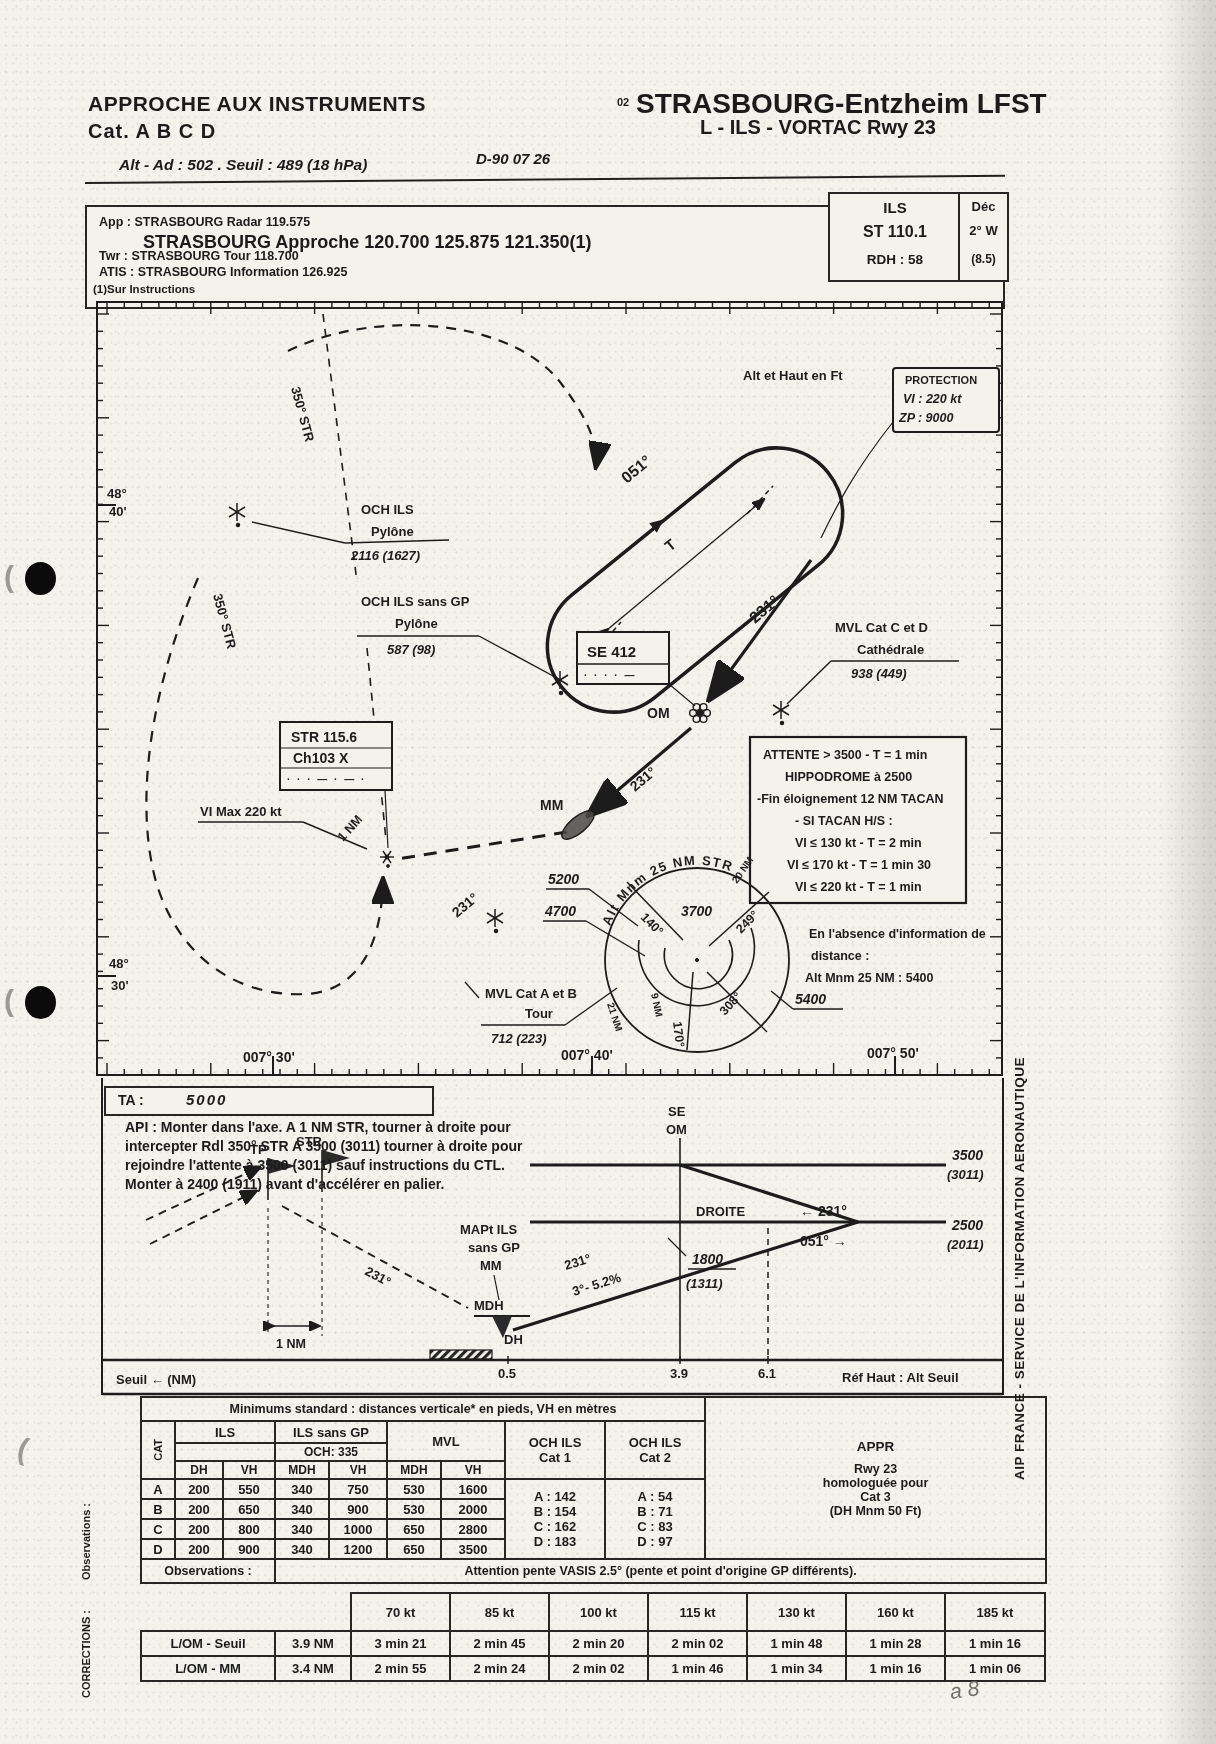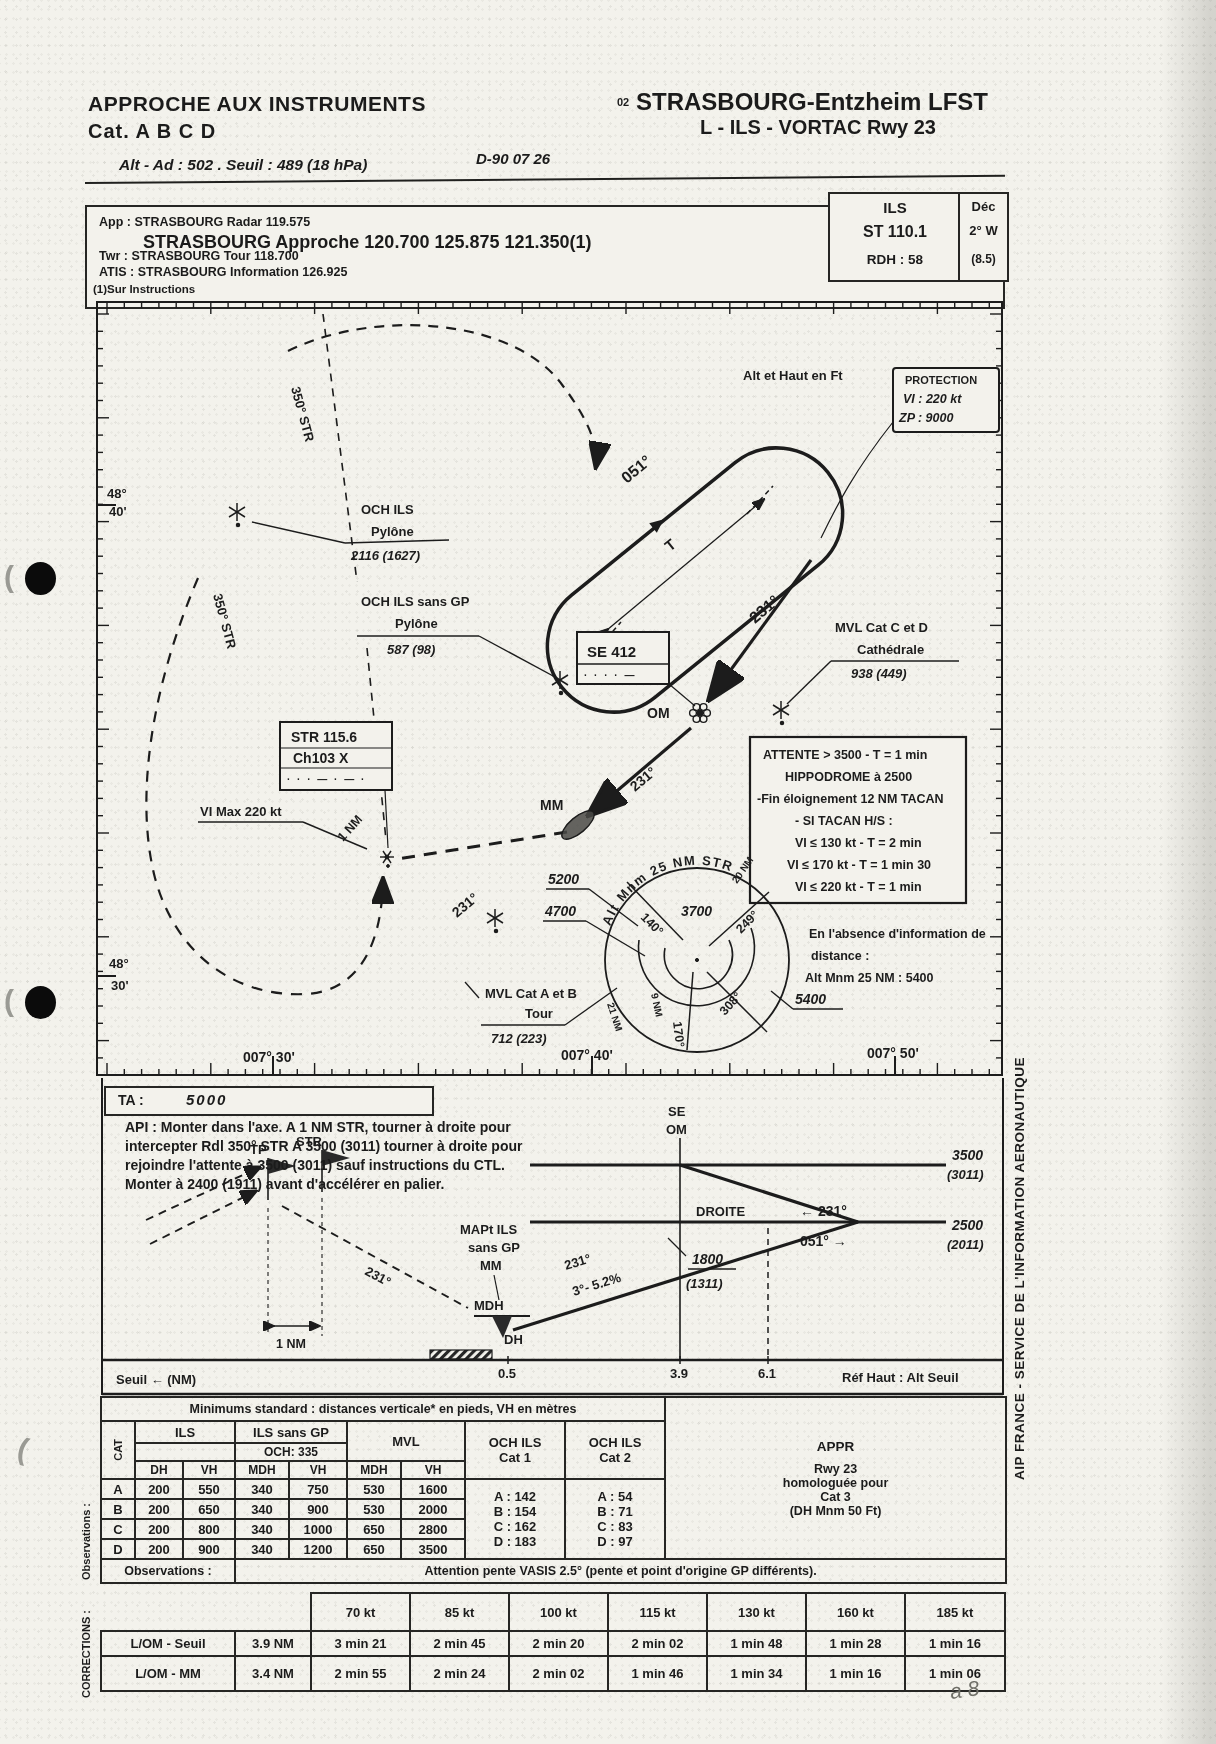--- a/index.html
+++ b/index.html
@@ -17,21 +17,21 @@
   .i{font-style:italic;}
   .hole{position:absolute;width:31px;height:33px;background:#0b0b0b;border-radius:50%;}
   .pencil{position:absolute;color:#9a9a94;font-size:30px;font-weight:bold;}
   .hrule{position:absolute;border-top:2.2px solid #20201e;transform-origin:left center;}
   .boxed{position:absolute;border:2px solid #262624;background:#f3f2ec;}
   .vtext{position:absolute;writing-mode:vertical-rl;transform:rotate(180deg);font-weight:bold;}
   svg text{font-family:"Liberation Sans",sans-serif;font-weight:bold;fill:#1c1c1c;}
   svg line, svg path, svg rect, svg circle, svg ellipse, svg polyline{stroke:#1c1c1c;}
   .t10{font-size:10px}.t11{font-size:11px}.t12{font-size:12.5px}.t13{font-size:13px}
   .t14{font-size:14px}.t15{font-size:15px}.t16{font-size:16px}
-  table.sheet{border-collapse:collapse;table-layout:fixed;background:transparent;}
+  table.sheet{border-collapse:collapse;table-layout:fixed;background:transparent;margin-left:40px;}
   table.sheet td{border:2px solid #262624;text-align:center;vertical-align:middle;
     font-size:13px;font-weight:bold;padding:0 2px;overflow:hidden;}
   td.lft{text-align:left;padding-left:8px;}
   .catv{writing-mode:vertical-rl;transform:rotate(180deg);font-size:11px;margin:0 auto;}
 </style>
 </head>
 <body>
 
 <div class="page">
 
@@ -39,21 +39,21 @@
   <div class="hole" style="left:25px;top:986px;"></div>
   <div class="pencil" style="left:4px;top:560px;">(</div>
   <div class="pencil" style="left:4px;top:984px;">(</div>
   <div class="pencil" style="left:18px;top:1432px;transform:rotate(14deg);">(</div>
 
   <div class="abs b" style="left:88px;top:92px;font-size:21px;letter-spacing:.5px;">APPROCHE AUX INSTRUMENTS</div>
   <div class="abs b" style="left:88px;top:120px;font-size:20px;letter-spacing:1px;">Cat.  A B C D</div>
   <div class="abs b i" style="left:88px;top:156px;font-size:15.5px;margin-left:31px;">Alt - Ad : 502 . Seuil : 489 (18 hPa)</div>
   <div class="abs b i" style="left:476px;top:150px;font-size:15px;">D-90 07 26</div>
   <div class="abs b" style="left:617px;top:96px;font-size:11px;">02</div>
-  <div class="abs b" style="left:636px;top:88px;font-size:24px;">STRASBOURG-Entzheim  LFST</div>
+  <div class="abs b" style="left:636px;top:88px;font-size:28px;">STRASBOURG-Entzheim  LFST</div>
   <div class="abs b" style="left:700px;top:116px;font-size:20px;">L - ILS - VORTAC Rwy 23</div>
   <div class="hrule" style="left:85px;top:182px;width:920px;transform:rotate(-0.45deg);"></div>
 
   <div class="boxed" style="left:85px;top:205px;width:916px;height:100px;">
     <div class="abs b" style="left:12px;top:8px;font-size:12.5px;">App : STRASBOURG Radar 119.575</div>
     <div class="abs b" style="left:56px;top:25px;font-size:18px;">STRASBOURG Approche 120.700 125.875 121.350(1)</div>
     <div class="abs b" style="left:12px;top:42px;font-size:12.5px;">Twr : STRASBOURG Tour 118.700</div>
     <div class="abs b" style="left:12px;top:58px;font-size:12.5px;">ATIS : STRASBOURG Information 126.925</div>
     <div class="abs b" style="left:6px;top:76px;font-size:11.5px;">(1)Sur Instructions</div>
   </div>
@@ -758,21 +758,21 @@
       <td class="lft">L/OM - Seuil</td>
       <td>3.9 NM</td>
       <td>3 min 21</td>
       <td>2 min 45</td>
       <td>2 min 20</td>
       <td>2 min 02</td>
       <td>1 min 48</td>
       <td>1 min 28</td>
       <td>1 min 16</td>
     </tr>
-    <tr style="height:35px">
+    <tr style="height:25px">
       <td class="lft">L/OM - MM</td>
       <td>3.4 NM</td>
       <td>2 min 55</td>
       <td>2 min 24</td>
       <td>2 min 02</td>
       <td>1 min 46</td>
       <td>1 min 34</td>
       <td>1 min 16</td>
       <td>1 min 06</td>
     </tr>

